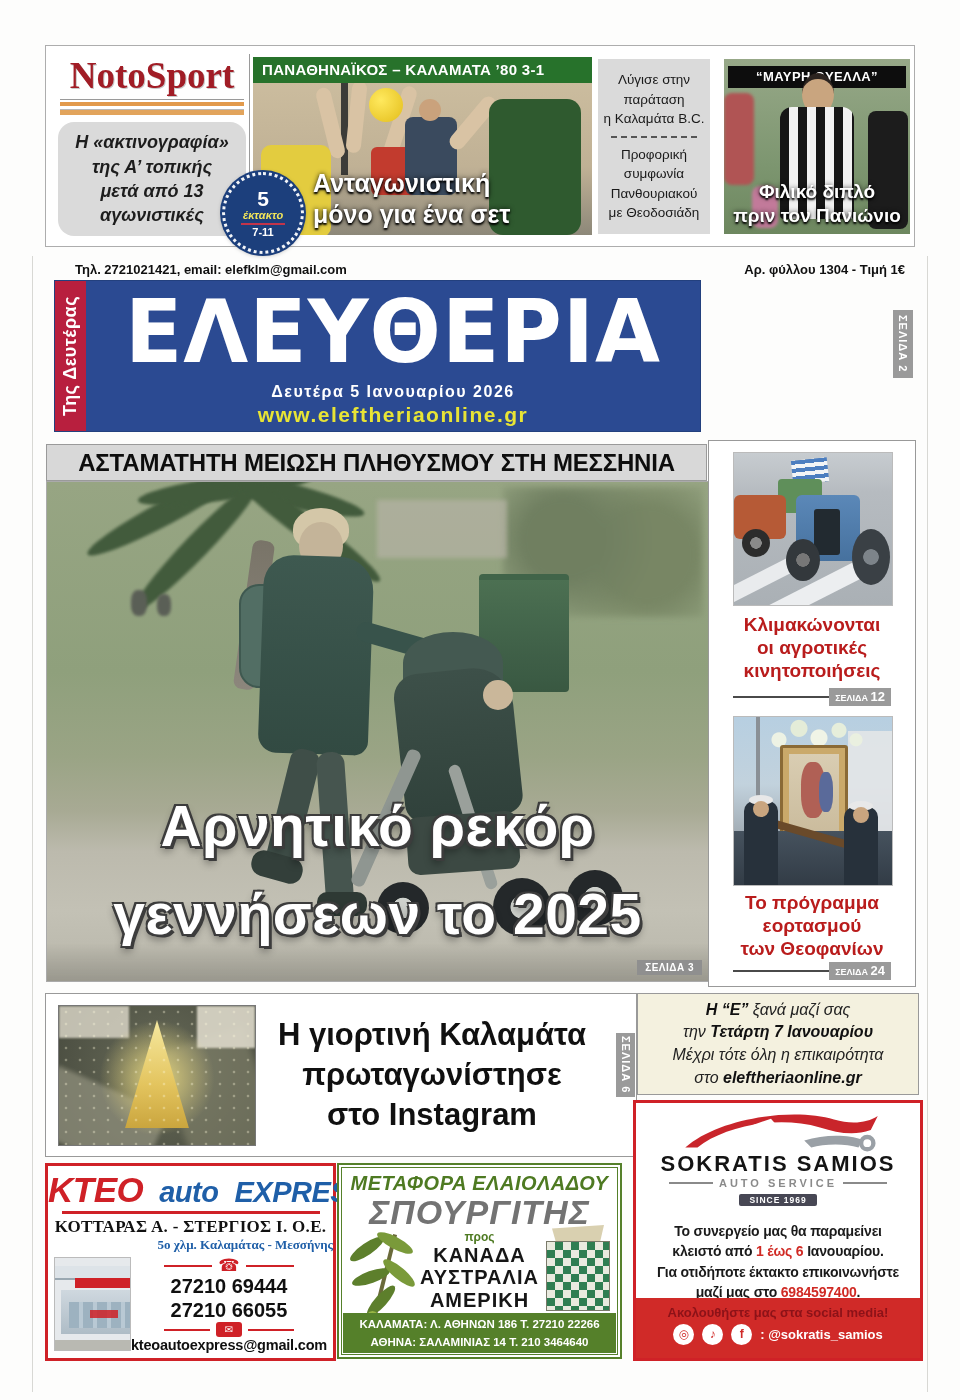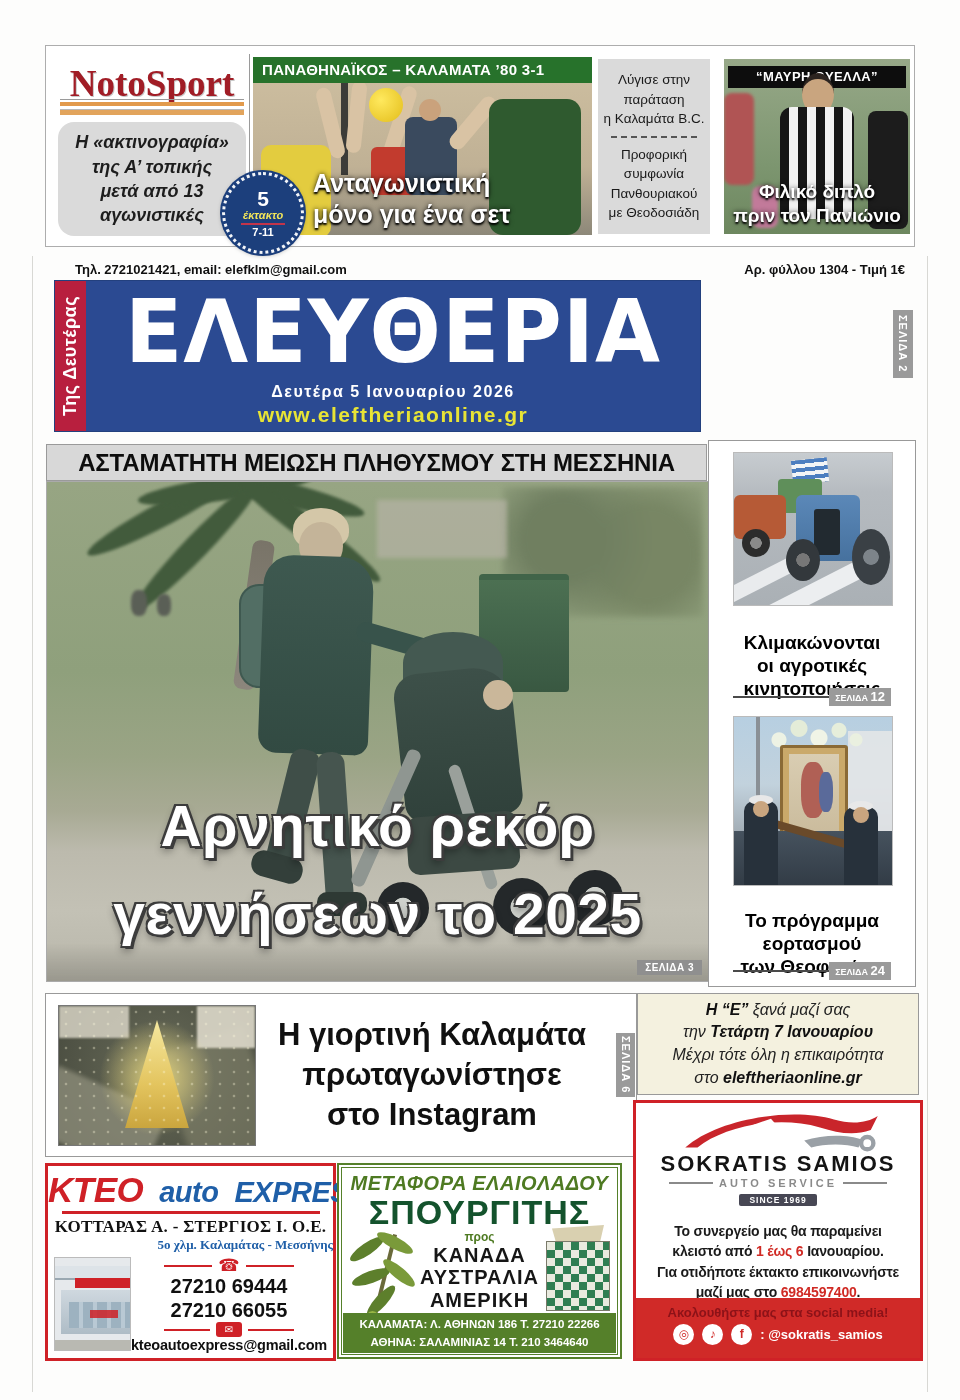--- a/index.html
+++ b/index.html
@@ -3,21 +3,21 @@
 <meta charset="utf-8">
 <style>
   html,body{margin:0;padding:0;background:#ffffff;}
   #page{position:relative;width:960px;height:1400px;background:#fdfdfc;overflow:hidden;
         font-family:"Liberation Sans","DejaVu Sans",sans-serif;color:#111;}
   .abs{position:absolute;}
   .edge{position:absolute;width:1px;background:#d8d8d4;top:256px;height:1136px;}
 
   
   .sports{left:45px;top:45px;width:868px;height:200px;border:1px solid #adadad;background:#fff;}
-  .ns-logo{left:12px;top:16px;width:188px;text-align:center;font-family:"Liberation Serif","DejaVu Serif",serif;
+  .ns-logo{left:12px;top:8px;width:188px;text-align:center;font-family:"Liberation Serif","DejaVu Serif",serif;
            font-weight:bold;font-size:37px;color:#a11d26;text-shadow:1px 1px 0 #c9c9c9;}
   .ns-rule{left:14px;top:53px;width:184px;height:1px;background:#9a9a9a;}
   .ns-bar1{left:14px;top:56px;width:184px;height:4px;background:#e29a4c;}
   .ns-bar2{left:14px;top:63px;width:184px;height:5px;background:#e2a45c;border-top:1px solid #b8b8b8;}
   .ns-teaser{left:12px;top:76px;width:188px;height:114px;background:#dadada;border-radius:16px;
              display:flex;flex-direction:column;justify-content:center;text-align:center;
              font-style:italic;font-weight:bold;font-size:18px;line-height:1.35;color:#1d1d1d;}
   .sports-div{left:203px;top:8px;width:1px;height:182px;background:#9a9a9a;}
 
   .volley{left:207px;top:11px;width:339px;height:178px;overflow:hidden;}
@@ -124,21 +124,21 @@
   .pp-shadow{left:0;right:0;bottom:0;height:38px;background:linear-gradient(180deg,transparent,#9a988c);}
   .main-hl{position:absolute;left:0;right:0;top:300px;text-align:center;color:#fff;font-weight:bold;font-size:57px;
            line-height:88px;letter-spacing:.5px;
            text-shadow:3px 3px 0 #3c3c3c,-2px -2px 0 #3c3c3c,2px -2px 0 #3c3c3c,-2px 2px 0 #3c3c3c,0 5px 8px rgba(0,0,0,.45);}
   .tab3{position:absolute;right:6px;bottom:6px;background:#8f8f8f;color:#fff;font-weight:bold;font-size:10px;
         padding:2px 8px;letter-spacing:.5px;}
 
   
   .rail{left:708px;top:440px;width:206px;height:545px;border:1px solid #999;background:#fff;}
   .rail-photo{position:absolute;left:24px;width:158px;overflow:hidden;border:1px solid #bbb;}
-  .rail-cap{position:absolute;left:0;right:0;text-align:center;font-weight:bold;font-size:19px;line-height:1.22;color:#000000;margin-top:18px;}
+  .rail-cap{position:absolute;left:0;right:0;text-align:center;font-weight:bold;font-size:19px;line-height:1.22;color:#b91c1c;}
   .rail-badge-row{position:absolute;left:24px;width:158px;display:flex;align-items:center;}
   .rail-rule{flex:1;height:2px;background:#4a4a4a;}
   .pagebadge{background:#9a9a9a;color:#fff;padding:1px 6px 2px;font-size:9px;font-weight:bold;white-space:nowrap;}
   .pagebadge b{font-size:13px;}
 
   .tr-photo{top:11px;height:152px;background:linear-gradient(180deg,#c7ccd0 0%,#b6bbc0 26%,#aab0b5 100%);}
   .tr-stripe1{left:-20px;bottom:32px;width:150px;height:15px;background:#e9ebed;transform:rotate(-27deg);}
   .tr-stripe2{left:-30px;bottom:-4px;width:190px;height:18px;background:#eceef0;transform:rotate(-27deg);}
   .tr-flag{left:58px;top:6px;width:36px;height:24px;transform:rotate(-6deg);
            background:repeating-linear-gradient(180deg,#4c7ec0 0 4px,#f2f4f6 4px 8px);}
@@ -216,21 +216,21 @@
   .iconline .ln{flex:1;height:2px;background:#cf2127;}
   .phone-ic{color:#cf2127;font-size:17px;margin:0 6px;line-height:1;}
   .env-ic{background:#cf2127;color:#fff;font-size:10px;line-height:15px;width:26px;height:15px;text-align:center;
           border-radius:3px;margin:0 6px;}
   .kteo-phone{font-weight:bold;font-size:20px;line-height:1.2;color:#101010;}
   .kteo-mail{font-weight:bold;font-size:14.5px;color:#101010;letter-spacing:-.2px;}
 
   .spour{left:337px;top:1163px;width:281px;height:192px;border:2px solid #55802a;
          box-shadow:inset 0 0 0 2px #fff,inset 0 0 0 3px #55802a;text-align:center;}
   .sp-title{margin-top:7px;font-style:italic;font-weight:bold;font-size:20px;color:#4e7a22;letter-spacing:.5px;}
-  .sp-brand{font-weight:bold;font-size:34px;color:#14532d;letter-spacing:1px;line-height:1.05;}
+  .sp-brand{font-weight:bold;font-size:34px;color:#737373;letter-spacing:1px;line-height:1.05;font-style:italic;}
   .sp-pros{font-weight:bold;font-size:12px;color:#4e7a22;line-height:1.1;}
   .sp-dest{font-weight:bold;font-size:20px;color:#161616;line-height:1.12;letter-spacing:1px;}
   .sp-last{display:flex;justify-content:center;align-items:baseline;gap:6px;font-weight:bold;}
   .sp-kai{font-size:11px;color:#4e7a22;}
   .sp-gr{font-size:20px;color:#161616;letter-spacing:1px;}
   .sp-footer{position:absolute;left:4px;right:4px;bottom:4px;height:38px;background:#55802a;color:#fff;
              font-weight:bold;font-size:11.5px;line-height:1.6;padding-top:2px;}
   .olive{left:8px;top:64px;width:72px;height:112px;}
   .ol-stem{left:34px;top:4px;width:4px;height:100px;background:#6a6a3a;transform:rotate(14deg);}
   .ol-leaf{position:absolute;width:40px;height:12px;background:#5d7f2c;border-radius:50%;}

